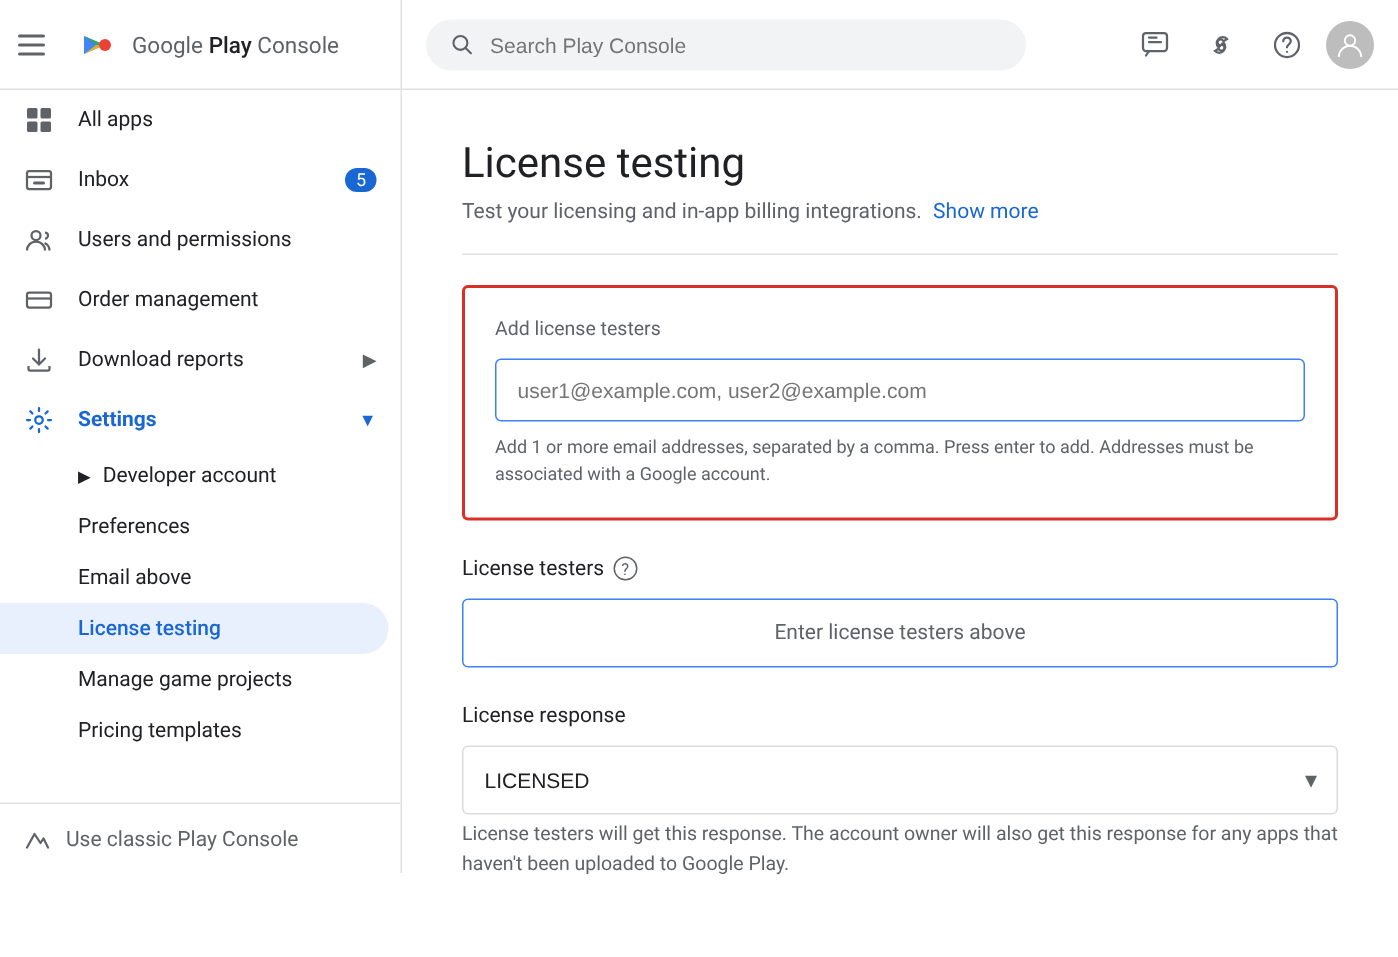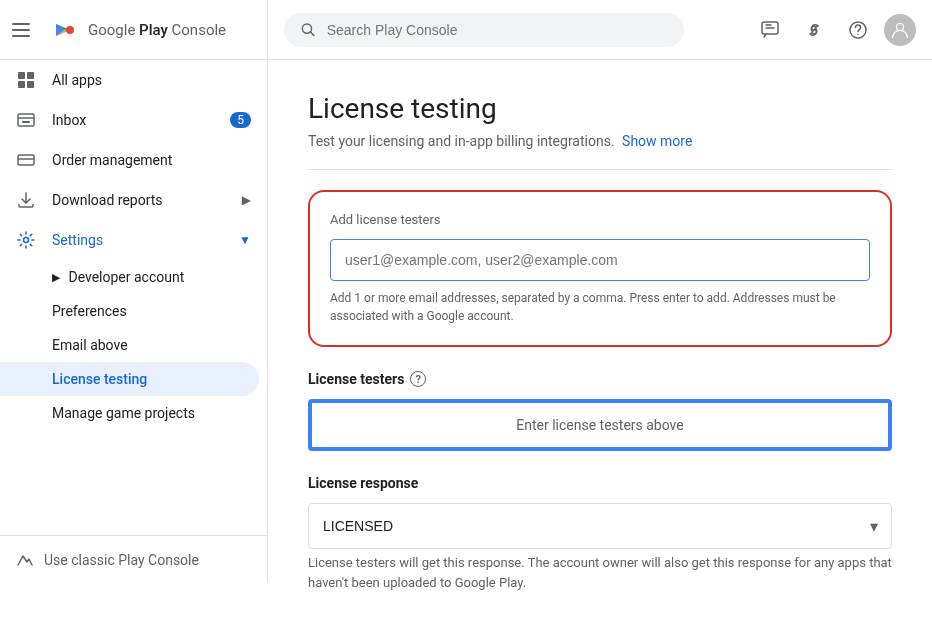--- a/index.html
+++ b/index.html
@@ -152,21 +152,21 @@
     .page-subtitle .show-more {
       color: #1967d2;
       cursor: pointer;
       margin-left: 4px;
       text-decoration: none;
     }
     .divider-h { height: 1px; background: #e0e0e0; margin: 20px 0; }
 
     .card {
       border: 2px solid #d93025;
-      border-radius: 16px;
+      border-radius: 4px;
       padding: 20px;
       margin-bottom: 24px;
     }
     .card-label {
       font-size: 13px;
       color: #5f6368;
       margin-bottom: 12px;
     }
     .email-input-field {
       width: 100%;
@@ -179,38 +179,38 @@
       margin-bottom: 8px;
     }
     .input-helper {
       font-size: 12px;
       color: #5f6368;
       line-height: 1.5;
     }
 
     .section-label {
       font-size: 14px;
-      font-weight: 700;
+      font-weight: 400;
       color: #202124;
       display: flex;
       align-items: center;
       gap: 6px;
       margin-bottom: 12px;
     }
     .help-icon {
       width: 16px; height: 16px;
       border: 1.5px solid #5f6368;
       border-radius: 50%;
       display: flex; align-items: center; justify-content: center;
       font-size: 11px;
       color: #5f6368;
       cursor: pointer;
     }
     .placeholder-box {
-      border: 4px solid #3b82f6;
+      border: 1px solid #3b82f6;
       border-radius: 4px;
       padding: 14px;
       text-align: center;
       color: #5f6368;
       font-size: 14px;
       margin-bottom: 24px;
     }
 
     .select-wrapper {
       position: relative;
@@ -295,20 +295,31 @@
       <svg width="20" height="20" viewBox="0 0 20 20" fill="none">
           <rect x="2" y="4" width="16" height="12" rx="1.5" stroke="#5f6368" stroke-width="1.5" fill="none"></rect>
           <path d="M2 8h16" stroke="#5f6368" stroke-width="1.5"></path>
           <rect x="6" y="11" width="8" height="2" rx="1" fill="#5f6368"></rect>
         </svg>
     </div>
     <span>Inbox</span>
     <span class="badge">5</span>
   </div>
 
+  <div class="nav-item">
+    <div class="nav-icon">
+      <svg width="20" height="20" viewBox="0 0 20 20" fill="none">
+          <circle cx="8" cy="7" r="3" stroke="#5f6368" stroke-width="1.5" fill="none"></circle>
+          <path d="M2 17c0-3.31 2.69-6 6-6s6 2.69 6 6" stroke="#5f6368" stroke-width="1.5" fill="none"></path>
+          <path d="M14 5c1.1 0 2 .9 2 2s-.9 2-2 2" stroke="#5f6368" stroke-width="1.5"></path>
+          <path d="M17 17c0-2.21-1.34-4.12-3.27-5" stroke="#5f6368" stroke-width="1.5"></path>
+        </svg>
+    </div>
+    <span>Users and permissions</span>
+  </div>
 
   <div class="nav-item">
     <div class="nav-icon">
       <svg width="20" height="20" viewBox="0 0 20 20" fill="none">
           <rect x="2" y="5" width="16" height="10" rx="1.5" stroke="#5f6368" stroke-width="1.5" fill="none"></rect>
           <path d="M2 9h16" stroke="#5f6368" stroke-width="1.5"></path>
         </svg>
     </div>
     <span>Order management</span>
   </div>
@@ -324,39 +335,42 @@
     <span class="chevron">▶</span>
   </div>
 
   <div class="settings-item nav-item" style="color:#1967d2;">
     <div class="nav-icon">
       <svg width="20" height="20" viewBox="0 0 20 20" fill="none">
           <circle cx="10" cy="10" r="2.5" stroke="#1967d2" stroke-width="1.5"></circle>
           <path d="M10 2v2M10 16v2M2 10h2M16 10h2M4.22 4.22l1.41 1.41M14.36 14.36l1.41 1.41M4.22 15.78l1.41-1.41M14.36 5.64l1.41-1.41" stroke="#1967d2" stroke-width="1.5" stroke-linecap="round"></path>
         </svg>
     </div>
-    <span style="color:#1967d2;font-weight:400;">Settings</span>
+    <span style="color:#1967d2;font-weight:700;">Settings</span>
     <span class="chevron" style="color:#1967d2;">▼</span>
   </div>
 
   <div class="sub-nav-item">
     <span class="chevron" style="margin-right:8px;font-size:11px;">▶</span>
     <span>Developer account</span>
   </div>
   <div class="sub-nav-item">
     <span>Preferences</span>
   </div>
   <div class="sub-nav-item">
     <span>Email above</span>
   </div>
   <div class="sub-nav-item active">
     <span>License testing</span>
   </div>
   <div class="sub-nav-item">
     <span>Manage game projects</span>
+  </div>
+  <div class="sub-nav-item">
+    <span>Pricing templates</span>
   </div>
 
   <div style="flex:1;"></div>
   <div class="divider"></div>
   <div class="classic-console">
     <svg width="18" height="18" viewBox="0 0 18 18" fill="none">
       <path d="M2 13l5-9 4 6 2-3 3 6" stroke="#5f6368" stroke-width="1.5" stroke-linecap="round" stroke-linejoin="round" fill="none"></path>
     </svg>
     <span>Use classic Play Console</span>
   </div>

